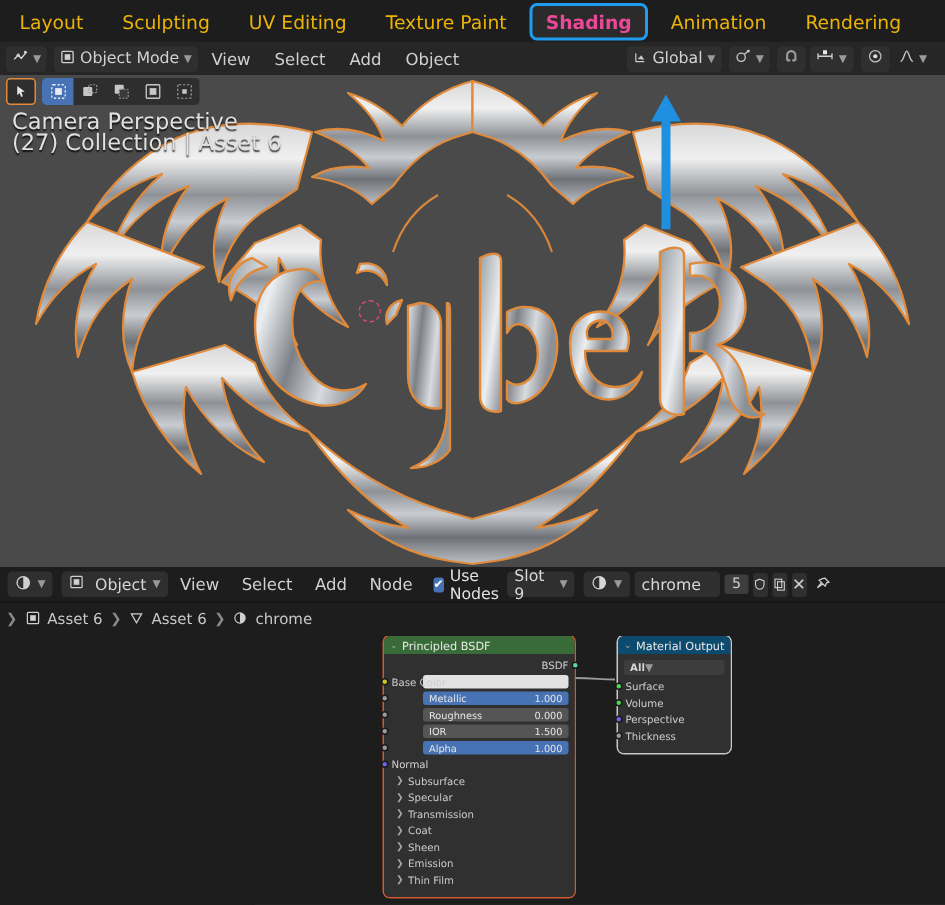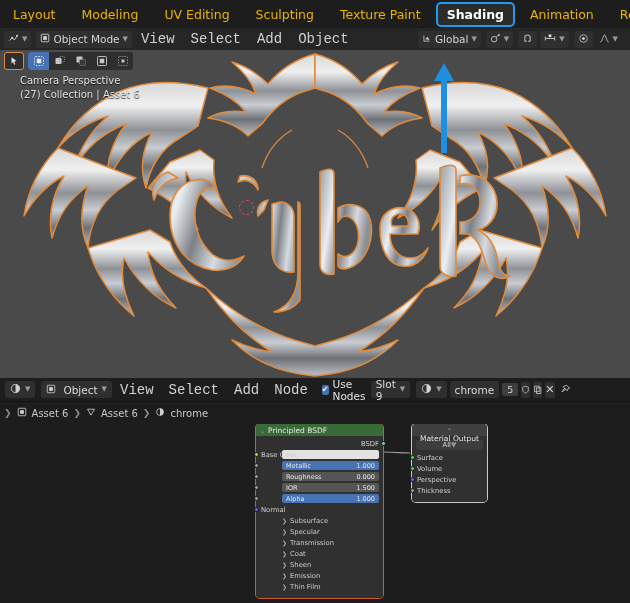--- a/index.html
+++ b/index.html
@@ -16,21 +16,21 @@
     position: absolute; top: 0; left: 0; width: 630px; height: 28px;
     background: #1d1d1d;
     display: flex; align-items: center;
   }
   .ws-tab {
     font-size: 12.5px; color: #eab308;
     padding: 4px 10px; margin: 0 3px;
     border-radius: 4px; white-space: nowrap;
   }
   .ws-tab.active {
-    color: #ffffff; background: #2b2b2b;
+    color: #ec4899; background: #2b2b2b;
     outline: 2px solid #1f9bf0; outline-offset: -1px;
     border-radius: 4px; font-weight: 600;
   }
 
   
   .viewport {
     position: absolute; top: 28px; left: 0; width: 630px; height: 350px;
     background: #4a4a4a; overflow: hidden;
   }
   .vp-header {
@@ -39,21 +39,21 @@
     display: flex; align-items: center; padding-left: 4px; gap: 2px;
   }
   .hdr-btn {
     display: flex; align-items: center; gap: 3px;
     height: 17px; padding: 0 4px; border-radius: 3px;
     background: #2f2f2f; color: #d2d2d2; font-size: 10.5px;
     white-space: nowrap;
   }
   .hdr-btn.plain { background: transparent; }
   .hdr-menu {
-    color: #d0d0d0; font-size: 14px; padding: 0 7px; white-space: nowrap; font-family: Liberation Mono, monospace;
+    color: #d0d0d0; font-size: 11px; padding: 0 7px; white-space: nowrap;
   }
   .chev { font-size: 7px; color: #9a9a9a; line-height: 1; }
   .ico { display: inline-block; line-height: 1; }
 
   
   .vp-toolrow {
     position: absolute; top: 24px; left: 4px;
     display: flex; align-items: center; gap: 4px;
   }
   .tool-box {
@@ -64,22 +64,22 @@
   .mode-group {
     display: flex; background: #2e2e2e; border-radius: 3px; overflow: hidden;
   }
   .mode-cell {
     width: 21px; height: 18px; display: flex; align-items: center; justify-content: center;
   }
   .mode-cell.sel { background: #4772b3; }
 
   
   .vp-info {
-    position: absolute; left: 20px; top: 46px;
-    color: #e0e0e0; font-size: 10px; line-height: 14px;
+    position: absolute; left: 8px; top: 46px;
+    color: #e0e0e0; font-size: 15px; line-height: 14px;
     text-shadow: 0 1px 1px rgba(0,0,0,.8);
   }
 
   
   .art { position: absolute; inset: 22px 0 0 0; }
   .art svg { display: block; width: 630px; height: 328px; }
 
   .cursor3d {
     position: absolute; left: 239px; top: 172px;
     width: 15px; height: 15px; border-radius: 50%;
@@ -175,40 +175,39 @@
   .val-slider.dark { background: #555555; }
   .color-swatch {
     flex: 1; height: 9px; border-radius: 2px; background: #e2e2e2;
     margin-left: 22px;
   }
   .lbl-left {
     position: absolute; left: 5px; top: 2px; font-size: 6.8px; color: #cfcfcf;
   }
   .panel-row {
     height: 11px; display: flex; align-items: center; gap: 3px;
-    padding-left: 8px; font-size: 6.8px; color: #cbcbcb; margin-left: 18px;
+    padding-left: 8px; font-size: 6.8px; color: #cbcbcb;
   }
   .tri { font-size: 6px; color: #a8a8a8; }
   .dd {
     margin: 2px 4px; height: 10px; background: #3d3d3d; border-radius: 2px;
-    display: flex; align-items: center; justify-content: center;
-    padding: 0 4px; font-size: 6.8px; color: #d5d5d5;
+    display: flex; align-items: center; justify-content: flex-start;
+    padding: 0 4px; font-size: 6.8px; color: #d5d5d5; font-weight: bold;
   }
   svg { shape-rendering: geometricPrecision; }
 </style>
 </head>
 <body>
 
 <div id="app">
 
   <div class="topbar">
     <div class="ws-tab">Layout</div>
-    <div class="ws-tab">Modeling</div>
+    <div class="ws-tab">Sculpting</div>
     <div class="ws-tab">UV Editing</div>
-    <div class="ws-tab">Sculpting</div>
     <div class="ws-tab">Texture Paint</div>
     <div class="ws-tab active">Shading</div>
     <div class="ws-tab">Animation</div>
     <div class="ws-tab">Rendering</div>
   </div>
 
   <div class="viewport">
 
     <div class="art">
       <svg viewBox="0 0 630 328" xmlns="http://www.w3.org/2000/svg">
@@ -600,21 +599,21 @@
             <span>Emission</span>
           </div>
           <div class="panel-row">
             <span class="tri">❯</span>
             <span>Thin Film</span>
           </div>
         </div>
       </div>
 
       <div class="node sel-white" style="left:412px; top:0px; width:75px;">
-        <div class="node-hd" style="background:#404040;flex-direction:column;">
+        <div class="node-hd" style="background:#0c4a6e;">
           <span class="tri">⌄</span>
           <span>Material Output</span>
         </div>
         <div class="node-body">
           <div class="dd">
             <span>All</span>
             <span class="chev">▼</span>
           </div>
           <div class="row">
             <span class="sock l s-green"></span>

